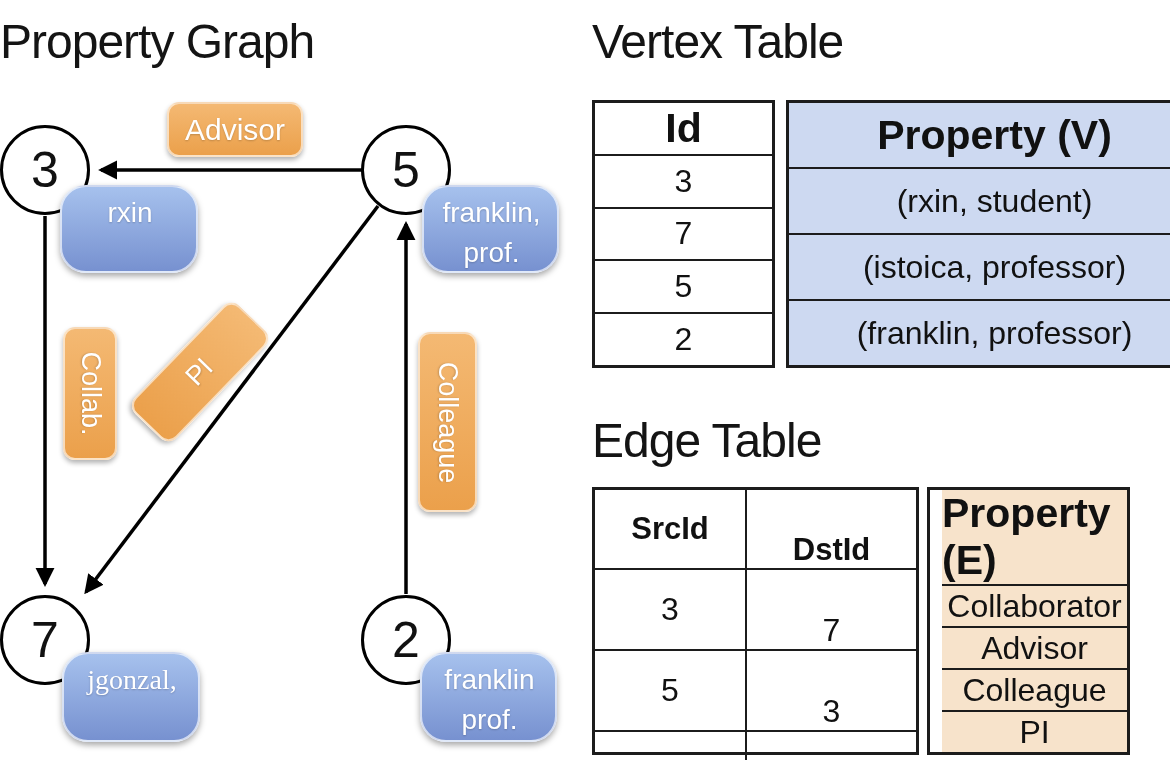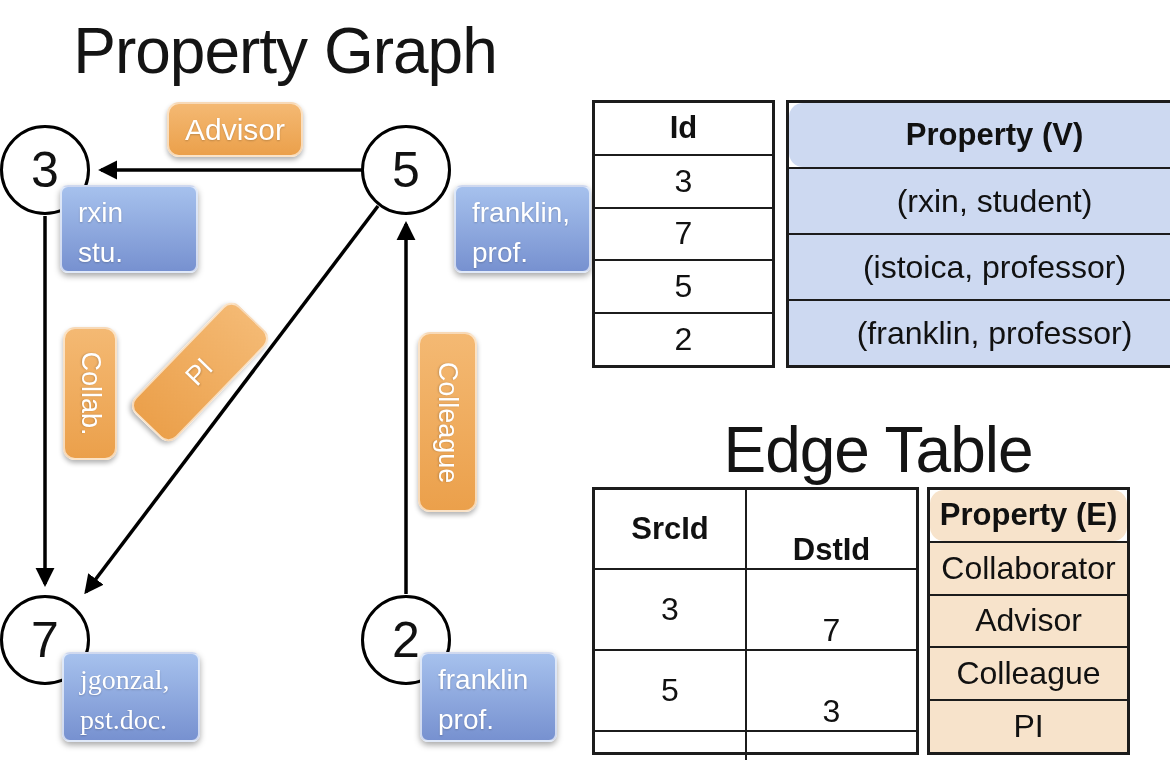--- a/index.html
+++ b/index.html
@@ -1,40 +1,40 @@
 <!DOCTYPE html>
 <html style="--orange_top: #F4B973; --orange_bottom: #EBA04B; --blue_top: #A6C1ED; --blue_bottom: #7791D0; --vertex_cell: #CDD9F1; --edge_cell: #F7E3CB; --line: #000000;"><head>
 <meta charset="utf-8">
 <style>
   html,body { margin:0; padding:0; background:#ffffff; }
   .stage {
     position:relative; width:1170px; height:760px; background:#fff;
     font-family:"Liberation Sans", sans-serif; overflow:hidden; color:#111;
   }
   .title {
-    position:absolute; text-align:center; white-space:nowrap;
-    font-size:64px; font-weight:400; color:#141414; letter-spacing:-1px;
+    position:absolute; white-space:nowrap;
+    font-size:48px; font-weight:400; color:#141414; letter-spacing:-1px;
   }
   
   .arrows { position:absolute; left:0; top:0; pointer-events:none; }
   .arrows line { stroke:var(--line,#000); stroke-width:3.5px; }
   .arrows .head { fill:var(--line,#000); }
   .vertex {
     position:absolute; width:90px; height:90px; box-sizing:border-box;
     border:3.5px solid #000; border-radius:50%; background:#fff;
     display:flex; align-items:center; justify-content:center;
     font-size:50px; color:#111;
   }
   .vbox {
-    position:absolute; box-sizing:border-box; border-radius:8px;
+    position:absolute; box-sizing:border-box; border-radius:26px;
     background:linear-gradient(to bottom, var(--blue_top,#A6C1ED), var(--blue_bottom,#7791D0));
     border:2px solid rgba(255,255,255,0.65);
     box-shadow:0 3px 6px rgba(0,0,0,0.35);
     color:#fff; font-size:28px; line-height:40px;
-    padding:6px 4px 4px 16px; text-shadow:0 1px 2px rgba(0,0,0,0.2);
+    padding:6px 4px 4px 6px; text-shadow:0 1px 2px rgba(0,0,0,0.2);text-align:center;
   }
   .vbox span { display:block; white-space:nowrap; }
   .elabel {
     position:absolute; box-sizing:border-box; border-radius:12px;
     background:linear-gradient(to bottom, var(--orange_top,#F4B973), var(--orange_bottom,#EBA04B));
     border:2px solid rgba(255,255,255,0.6);
     box-shadow:0 3px 5px rgba(0,0,0,0.3);
     color:#fff; display:flex; align-items:center; justify-content:center;
     font-size:30px; text-shadow:0 1px 2px rgba(0,0,0,0.2);
   }
@@ -43,35 +43,36 @@
   
   .tgroup { position:absolute; display:flex; }
   .tbox {
     box-sizing:border-box; border:3px solid #1c1c1c; background:#fff;
     display:flex; flex-direction:column;
   }
   .trow {
     flex:1; display:flex; align-items:center; justify-content:center;
     font-size:32px; color:#111; border-top:2px solid #1c1c1c;
   }
-  .trow:first-child { border-top:none; font-weight:bold; font-size:31px;border-radius:14px; }
+  .trow:first-child { border-top:none; font-weight:bold; font-size:41px; }
   .tbox.bluecol .trow { background:var(--vertex_cell,#CDD9F1); }
   .tbox.tancol  .trow { background:var(--edge_cell,#F7E3CB); }
   .trow2 { flex:1; display:flex; border-top:2px solid #1c1c1c; font-size:32px; }
   .trow2:first-child { border-top:none; font-weight:bold; font-size:31px;justify-content:center; }
   .tc { display:flex; align-items:center; justify-content:center; }
   .tc-src { width:150px; border-right:2px solid #1c1c1c; }
   .tc-dst { flex:1;margin-top:42px; }
 </style>
 </head>
 <body>
 
 <div class="stage">
 
   <div class="title" style="left:0; top:14px; width:570px;">Property Graph</div>
+  <div class="title" style="left:592px; top:14px; width:572px;">Vertex Table</div>
   <div class="title" style="left:592px; top:413px; width:572px;">Edge Table</div>
 
   <svg class="arrows" width="1170" height="760" viewBox="0 0 1170 760">
     <defs>
       <marker id="ah" viewBox="0 0 10 10" refX="8.5" refY="5" markerWidth="5.5" markerHeight="5.5" orient="auto">
         <path class="head" d="M 0 0 L 10 5 L 0 10 z"></path>
       </marker>
     </defs>
     <line x1="362" y1="170" x2="101" y2="170" marker-end="url(#ah)"></line>
     <line x1="45" y1="216" x2="45" y2="584" marker-end="url(#ah)"></line>
@@ -87,29 +88,27 @@
   </div>
   <div class="vertex" style="left:0px; top:595px;">
     <span>7</span>
   </div>
   <div class="vertex" style="left:361px; top:595px;">
     <span>2</span>
   </div>
 
   <div class="vbox" style="left:60px; top:185px; width:138px; height:88px;">
     <span>rxin</span>
-    <span>stu.</span>
   </div>
-  <div class="vbox" style="left:422px; top:185px; width:137px; height:88px;margin-left:32px;">
+  <div class="vbox" style="left:422px; top:185px; width:137px; height:88px;">
     <span>franklin,</span>
     <span>prof.</span>
   </div>
   <div class="vbox" style="left:62px; top:652px; width:138px; height:90px;font-family:Liberation Serif, serif;">
     <span>jgonzal,</span>
-    <span>pst.doc.</span>
   </div>
   <div class="vbox" style="left:420px; top:652px; width:137px; height:90px;">
     <span>franklin</span>
     <span>prof.</span>
   </div>
 
   <div class="elabel" style="left:167px; top:102px; width:136px; height:55px;">
     <span>Advisor</span>
   </div>
   <div class="elabel" style="left:63px; top:327px; width:54px; height:133px;">
@@ -154,21 +153,21 @@
       </div>
       <div class="trow2">
         <div class="tc tc-src">2</div>
         <div class="tc tc-dst">5</div>
       </div>
       <div class="trow2">
         <div class="tc tc-src">5</div>
         <div class="tc tc-dst">7</div>
       </div>
     </div>
-    <div class="tbox tancol" style="width:203px;">
+    <div class="tbox tancol" style="width:203px;padding-left:12px;">
       <div class="trow">Property (E)</div>
       <div class="trow">Collaborator</div>
       <div class="trow">Advisor</div>
       <div class="trow">Colleague</div>
       <div class="trow">PI</div>
     </div>
   </div>
 
 </div>
 

